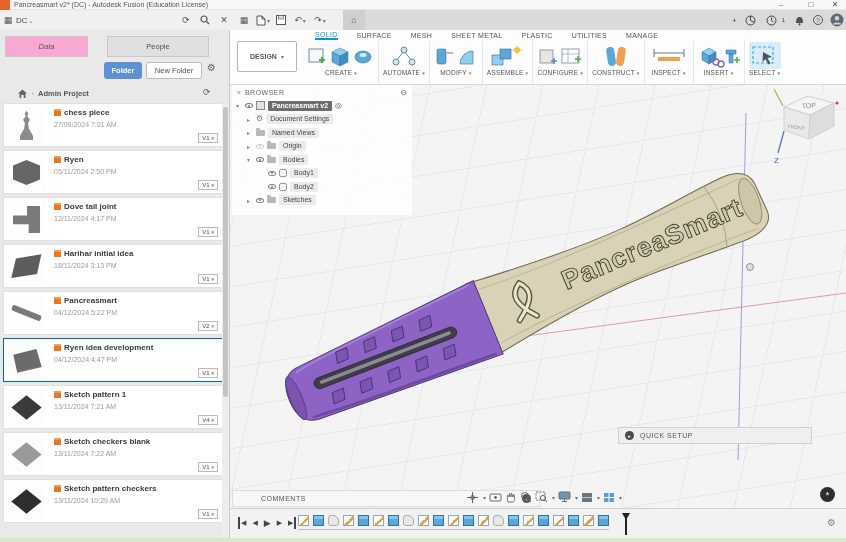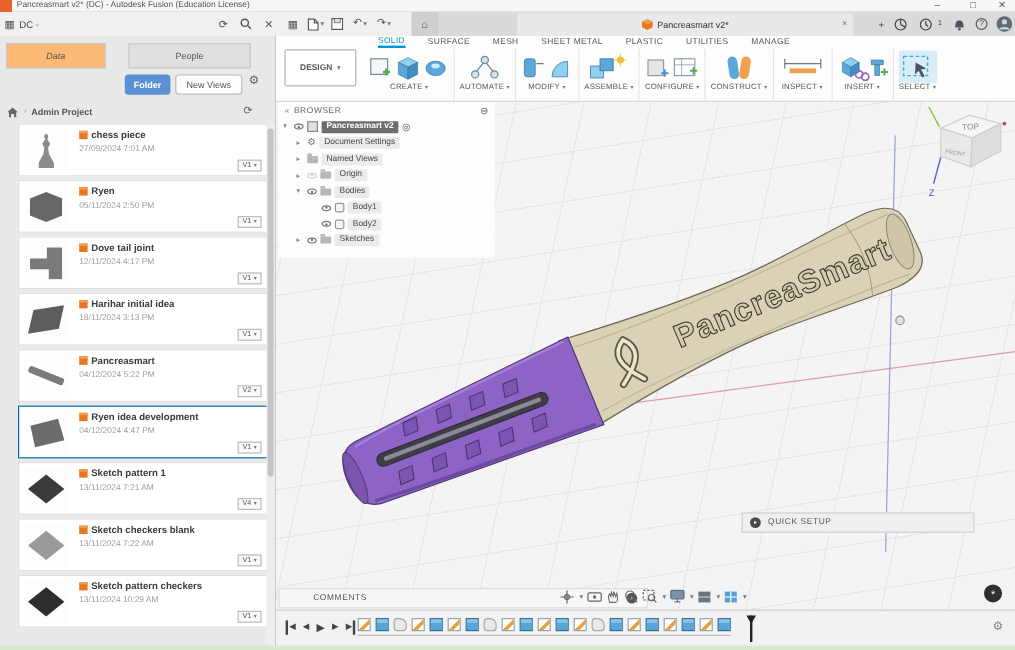--- a/index.html
+++ b/index.html
@@ -24,29 +24,29 @@
   #doctab{position:absolute;left:88px;top:1px;width:280px;height:19px;background:#e9e9e9;border-radius:3px 3px 0 0;display:flex;align-items:center;justify-content:center;gap:4px;}
   #doctab .dtlabel{font-size:7.5px;color:#333;}
   #doctab .dtclose{position:absolute;right:5px;font-size:7px;color:#666;}
   #abright{position:absolute;right:2px;top:10px;height:20px;display:flex;align-items:center;gap:7px;}
   .badge1{font-size:6px;color:#444;margin-left:-4px;}
   .qcirc{width:10px;height:10px;border:1px solid #555;border-radius:50%;font-size:7px;color:#555;display:inline-flex;align-items:center;justify-content:center;}
 
   
   #leftpanel{position:absolute;left:0;top:30px;width:230px;height:508px;background:#e9e9e9;border-right:1px solid #c9c9c9;}
   .ptab{position:absolute;top:6px;height:21px;border:1px solid #c8c8c8;font-size:7.5px;color:#555;display:flex;align-items:center;justify-content:center;}
-  #tab-data{left:5px;width:83px;background:#fdba74;font-style:italic;}
+  #tab-data{left:5px;width:83px;background:#f9a8d4;font-style:italic;}
   #tab-people{left:107px;width:102px;background:#e0e0e0;}
   #btn-upload{position:absolute;left:104px;top:32px;width:38px;height:17px;background:#5b92d4;color:#fff;font-size:7.5px;font-weight:bold;border:none;border-radius:3px;display:flex;align-items:center;justify-content:center;}
   #btn-newfolder{position:absolute;left:146px;top:32px;width:56px;height:17px;background:#fdfdfd;color:#555;font-size:7.5px;border:1px solid #bbb;border-radius:3px;display:flex;align-items:center;justify-content:center;}
   #panel-gear{position:absolute;left:207px;top:32px;font-size:10px;color:#666;}
-  #breadcrumb{position:absolute;left:6px;top:55px;height:16px;display:flex;align-items:center;gap:4px;font-size:8px;color:#555;}
+  #breadcrumb{position:absolute;left:18px;top:55px;height:16px;display:flex;align-items:center;gap:4px;font-size:8px;color:#555;}
   #breadcrumb .bc-name{font-weight:bold;color:#555;font-size:7.5px;}
   #bc-sync{position:absolute;left:203px;top:57px;font-size:9px;color:#666;}
-  #filelist{position:absolute;left:0;top:73px;width:226px;height:435px;overflow:hidden;padding-left:12px;}
+  #filelist{position:absolute;left:0;top:73px;width:226px;height:435px;overflow:hidden;}
   .card{position:relative;height:44px;background:#fff;border:1px solid #e0e0e0;margin:0 2px 3px 3px;}
   .card.selected{border:1px solid #0369a1;}
   .thumb{position:absolute;left:4px;top:3px;width:37px;height:37px;background:#fdfdfd;}
   .thumb::before{content:"";position:absolute;background:#6e6e6e;}
   [data-thumb="pawn"]::before{left:12px;top:4px;width:13px;height:29px;background:#8a8a8a;clip-path:polygon(50% 0,64% 8%,57% 18%,76% 30%,62% 42%,68% 60%,100% 86%,100% 100%,0 100%,0 86%,32% 60%,38% 42%,24% 30%,43% 18%,36% 8%);}
   [data-thumb="cube"]::before{left:5px;top:6px;width:27px;height:25px;background:#666;clip-path:polygon(50% 0,100% 22%,100% 78%,50% 100%,0 78%,0 22%);}
   [data-thumb="joint"]::before{left:5px;top:5px;width:27px;height:27px;background:#7a7a7a;clip-path:polygon(0 35%,52% 35%,52% 0,100% 0,100% 100%,58% 100%,58% 68%,0 68%);}
   [data-thumb="tray"]::before{left:2px;top:4px;width:33px;height:29px;background:#5d5d5d;clip-path:polygon(18% 22%,95% 8%,82% 76%,4% 90%);}
   [data-thumb="pen"]::before{left:3px;top:15px;width:31px;height:6px;background:#7a7a7a;border-radius:2px;transform:rotate(22deg);}
   [data-thumb="tray2"]::before{left:2px;top:4px;width:33px;height:29px;background:#6b6b6b;clip-path:polygon(10% 30%,80% 10%,96% 72%,22% 92%);}
@@ -171,28 +171,20 @@
         <svg width="10" height="10">
           <rect x="0.5" y="0.5" width="9" height="9" fill="#fff" stroke="#555"></rect>
           <rect x="2.5" y="0.5" width="5" height="3.5" fill="#ddd" stroke="#555" stroke-width=".6"></rect>
         </svg>
       </span>
     <span class="abicon">↶<span class="caret">▾</span></span>
     <span class="abicon">↷<span class="caret">▾</span></span>
   </div>
   <div id="tabstrip">
     <div id="homebtn">⌂</div>
-    <div id="doctab">
-      <svg width="9" height="9">
-          <polygon points="4.5,0 9,2.2 9,6.8 4.5,9 0,6.8 0,2.2" fill="#e87722"></polygon>
-          <polygon points="4.5,0 9,2.2 4.5,4.4 0,2.2" fill="#f59b4c"></polygon>
-        </svg>
-      <span class="dtlabel">Pancreasmart v2*</span>
-      <span class="dtclose">×</span>
-    </div>
   </div>
   <div id="abright">
     <span class="abtext">+</span>
     <span class="svgic">
         <svg width="11" height="11">
           <circle cx="5.5" cy="5.5" r="4.5" fill="none" stroke="#444" stroke-width="1"></circle>
           <line x1="5.5" y1="1" x2="5.5" y2="5.5" stroke="#444"></line>
           <line x1="5.5" y1="5.5" x2="9.5" y2="7.5" stroke="#444"></line>
         </svg>
       </span>
@@ -216,21 +208,21 @@
           <circle cx="7" cy="5.2" r="2.2" fill="#cfd4d8"></circle>
           <path d="M2.5 11.5 C3.5 8.8 10.5 8.8 11.5 11.5 Z" fill="#cfd4d8"></path>
         </svg>
       </span>
   </div>
 
   <div id="leftpanel">
     <div class="ptab" id="tab-data">Data</div>
     <div class="ptab" id="tab-people">People</div>
     <div id="btn-upload">Folder</div>
-    <div id="btn-newfolder">New Views</div>
+    <div id="btn-newfolder">New Folder</div>
     <span id="panel-gear">⚙</span>
     <div id="breadcrumb">
       <svg width="9" height="9">
           <path d="M4.5 0.5 L9 4.5 H7.5 V9 H5.8 V6 H3.2 V9 H1.5 V4.5 H0 Z" fill="#666"></path>
         </svg>
       <span class="caret">›</span>
       <span class="bc-name">Admin Project</span>
     </div>
     <span id="bc-sync">⟳</span>
 

